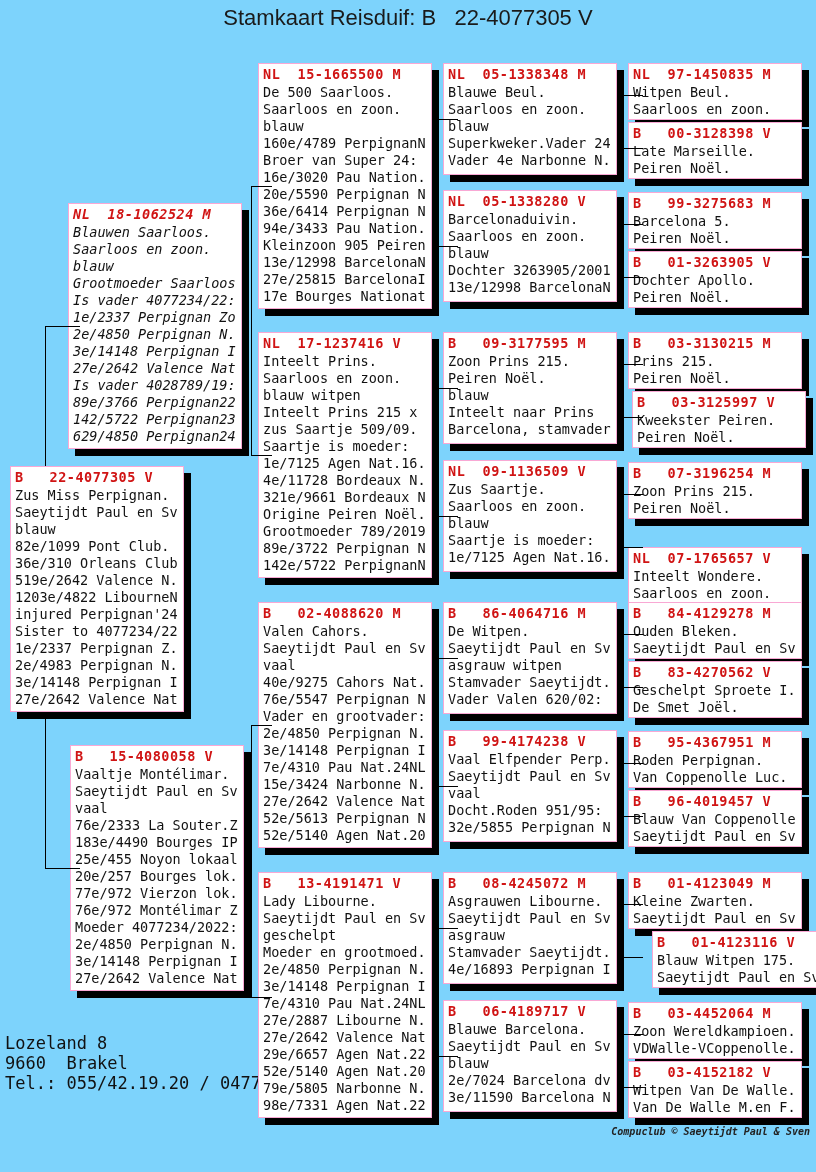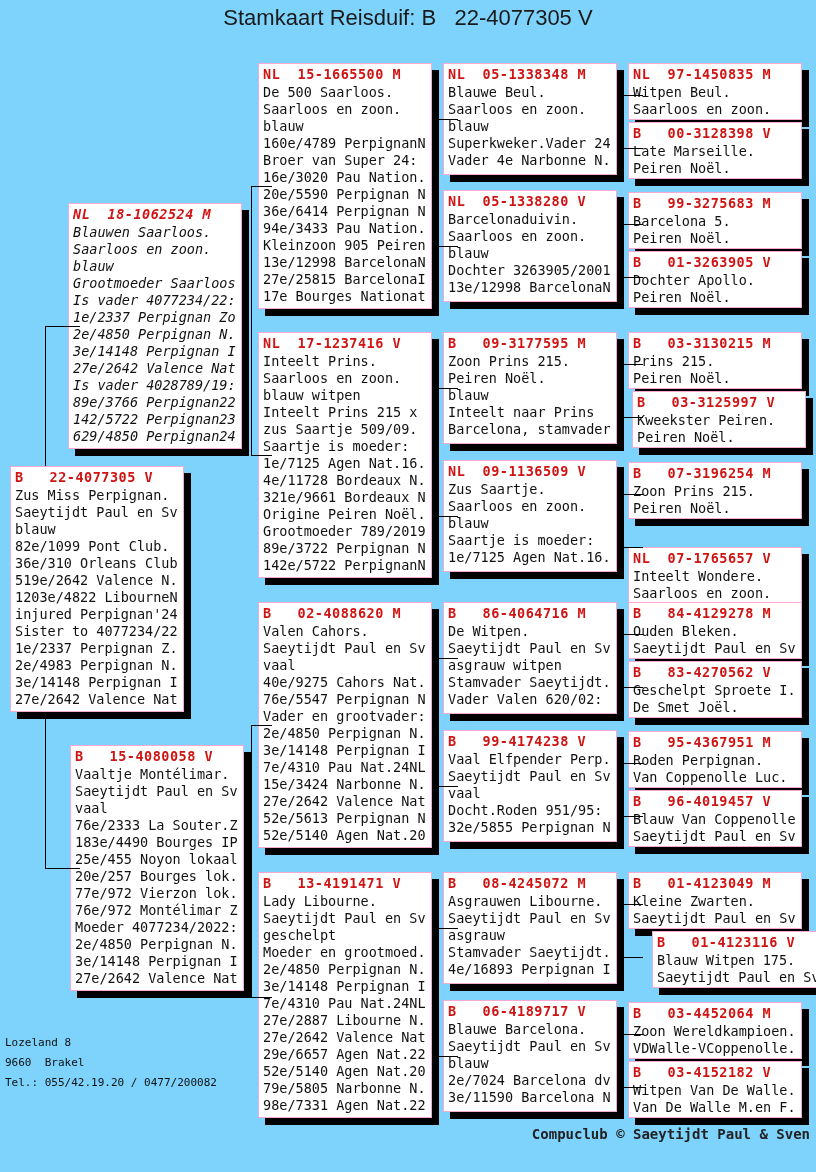--- a/index.html
+++ b/index.html
@@ -10,22 +10,22 @@
   .box{position:absolute;background:#fff;border:1px solid #f9a8d4;box-shadow:7px 7px 0 0 #000;
        z-index:1;padding:1px 3px 2px 4px;box-sizing:border-box;overflow:hidden;}
   .ring{display:block;color:#d01414;font-weight:bold;font-size:13.5px;line-height:19px;
         letter-spacing:.5px;white-space:pre;}
   .bline{display:block;color:#111;font-size:13.5px;line-height:17px;white-space:pre;}
   .cline{position:absolute;background:#000;}
   .vline{width:1px;z-index:0;}
   .hline{height:1px;z-index:2;}
   .owner{position:absolute;left:5px;top:1033px;}
   .owner-name{font-size:17px;font-weight:bold;color:#000;line-height:24px;white-space:pre;}
-  .owner-line{font-size:11px;color:#111;line-height:20px;white-space:pre;}
-  .credit{position:absolute;right:6px;top:1126px;font-size:14px;
+  .owner-line{font-size:17px;color:#111;line-height:20px;white-space:pre;}
+  .credit{position:absolute;right:6px;top:1126px;font-size:10px;font-style:italic;
           font-weight:bold;color:#222;white-space:pre;}
 </style>
 </head>
 <body>
 
 <div id="page">
   <div class="title">Stamkaart Reisduif: B   22-4077305 V</div>
   <div id="tree">
       <div class="box" style="left: 68px; top: 203px; width: 174px; height: 246px; font-style: italic;">
         <span class="ring">NL  18-1062524 M</span>

